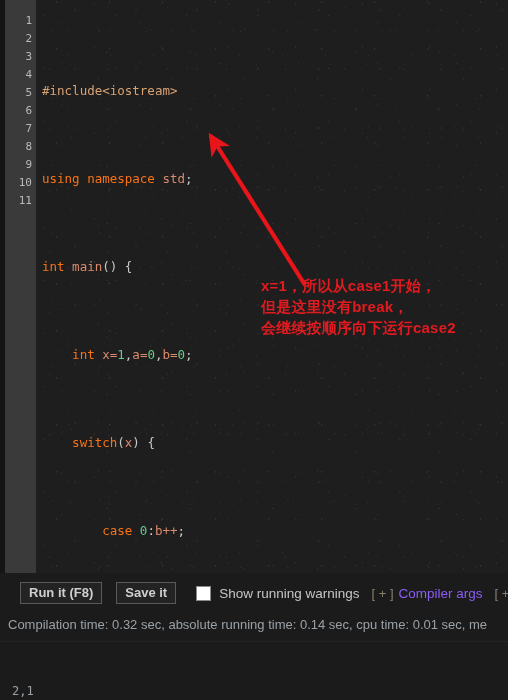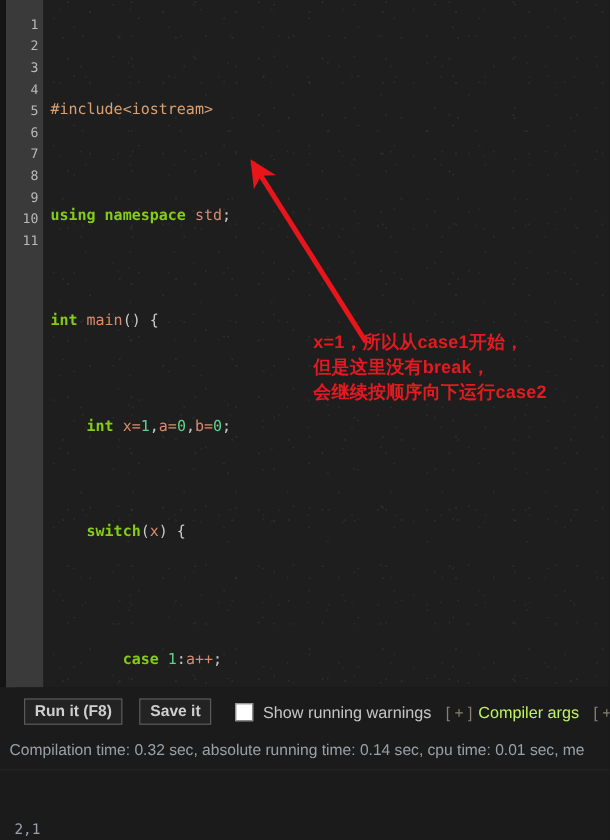--- a/index.html
+++ b/index.html
@@ -74,21 +74,21 @@
   #code {
     position: absolute;
     left: 42px; top: 12px;
     width: 460px;
     font-family: "DejaVu Sans Mono", monospace;
     font-size: 12.5px;
     line-height: 18px;
     white-space: pre;
   }
   .ln { height: 18px; margin-top: 16px; }
-  .kw   { color: #84cc16; font-weight: bold; }   
+  .kw   { color: #f97316; }   
   .pre  { color: #d9a273; }   
   .id   { color: #d98b6e; }   
   .num  { color: #5fd18a; }   
   .pun  { color: #c9c9c9; }   
   .op   { color: #d98b6e; }
 
   
   #arrow-svg {
     position: absolute;
     left: 190px; top: 120px;
@@ -146,21 +146,21 @@
     white-space: nowrap;
   }
   .plus-tag {
     font-size: 13px;
     color: #8a7f6e;
     margin-right: 5px;
     white-space: nowrap;
   }
   #compiler-args-label {
     font-size: 13.5px;
-    color: #bef264;
+    color: #8b5cf6;
     margin-right: 12px;
     white-space: nowrap;
   }
   #plus-tag-2 {
     font-size: 13px;
     color: #8a7f6e;
     white-space: nowrap;
   }
 
   
@@ -215,20 +215,21 @@
     <div class="ln"><span class="pre">#include&lt;iostream&gt;</span></div>
 
     <div class="ln"><span class="kw">using namespace</span><span class="id"> std</span><span class="pun">;</span></div>
 
     <div class="ln"><span class="kw">int</span><span class="id"> main</span><span class="pun">() {</span></div>
 
     <div class="ln">    <span class="kw">int</span><span class="id"> x</span><span class="op">=</span><span class="num">1</span><span class="pun">,</span><span class="id">a</span><span class="op">=</span><span class="num">0</span><span class="pun">,</span><span class="id">b</span><span class="op">=</span><span class="num">0</span><span class="pun">;</span></div>
 
     <div class="ln">    <span class="kw">switch</span><span class="pun">(</span><span class="id">x</span><span class="pun">) {</span></div>
 
+    <div class="ln">        <span class="kw">case</span><span class="num"> 0</span><span class="pun">:</span><span class="id">b++</span><span class="pun">;</span></div>
 
     <div class="ln">        <span class="kw">case</span><span class="num"> 1</span><span class="pun">:</span><span class="id">a++</span><span class="pun">;</span></div>
 
     <div class="ln">        <span class="kw">case</span><span class="num"> 2</span><span class="pun">:</span><span class="id">a++</span><span class="pun">;</span><span class="id">b++</span><span class="pun">;</span></div>
 
     
 
     
 
     

